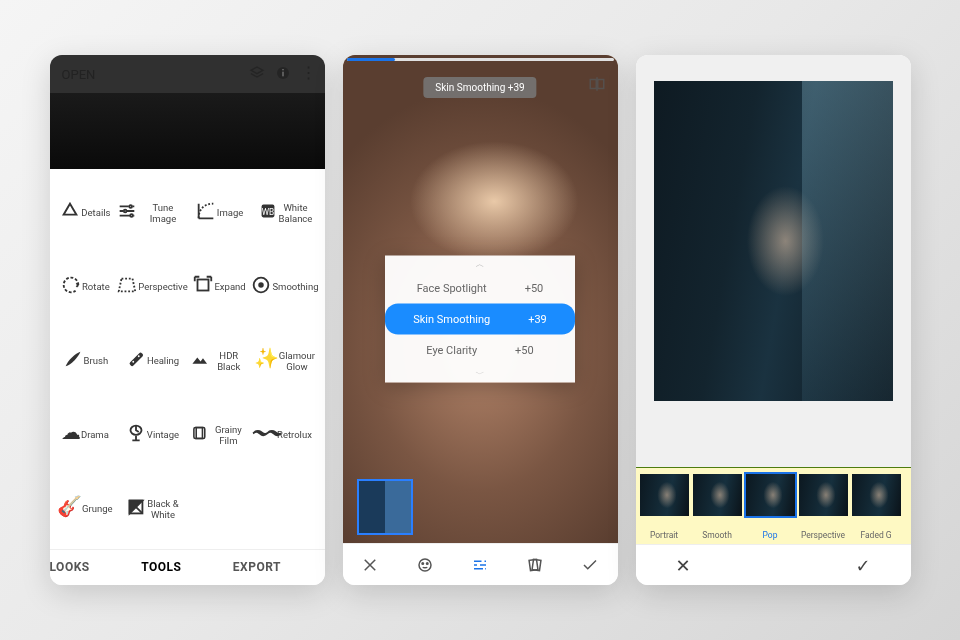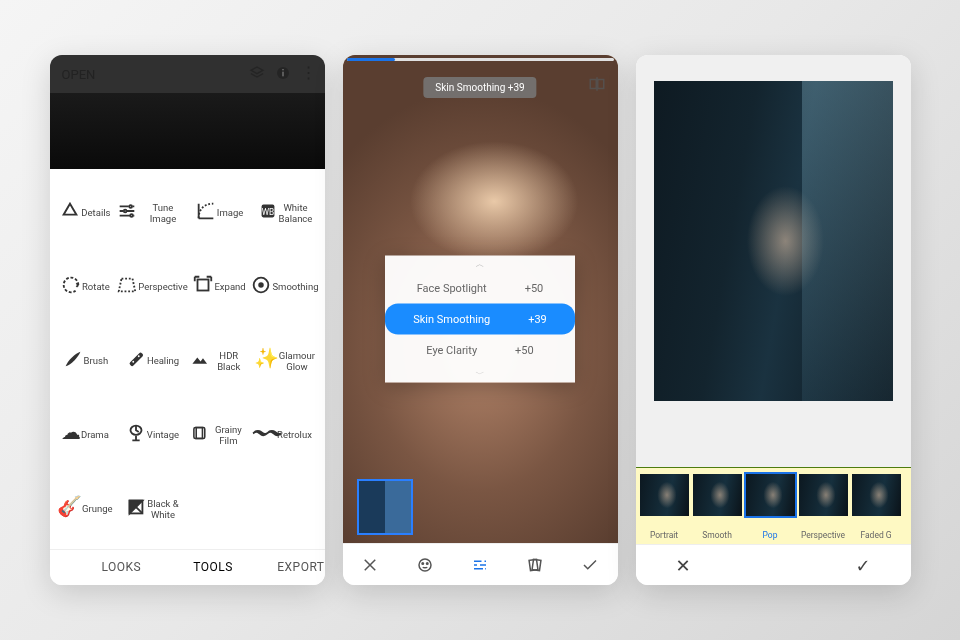--- a/index.html
+++ b/index.html
@@ -34,22 +34,22 @@
   .tool {
     display:flex; flex-direction:row; align-items:center; justify-content:center;
     font-size:9.5px; color:#444; cursor:pointer; text-align:center; line-height:1.15;
   }
   .tool svg { width:22px; height:22px; margin-bottom:6px; }
   .tool .glyph { font-size:20px; margin-bottom:6px; color:#333; }
   .p1-tabs {
     height:40px; display:flex; align-items:center;
     border-top:1px solid #eee; background:#fff;
   }
-  .p1-tabs div { flex:1; text-align:right; font-size:12px; letter-spacing:.5px;
-    color:#555; cursor:pointer; font-weight:400;margin-left:31px; }
+  .p1-tabs div { flex:1; text-align:left; font-size:12px; letter-spacing:.5px;
+    color:#555; cursor:pointer; font-weight:700; }
   .p1-tabs .active { color:#000000; }
 
   
   .p2-img {
     flex:1; position:relative;
     background:
       radial-gradient(ellipse 140px 100px at 55% 30%, #e9c9a8 0%, transparent 60%),
       radial-gradient(ellipse 200px 260px at 50% 60%, #b4856a 0%, #7a5643 55%, #5a3e30 100%),
       linear-gradient(180deg,#c9b39a,#9a7a62);
   }

